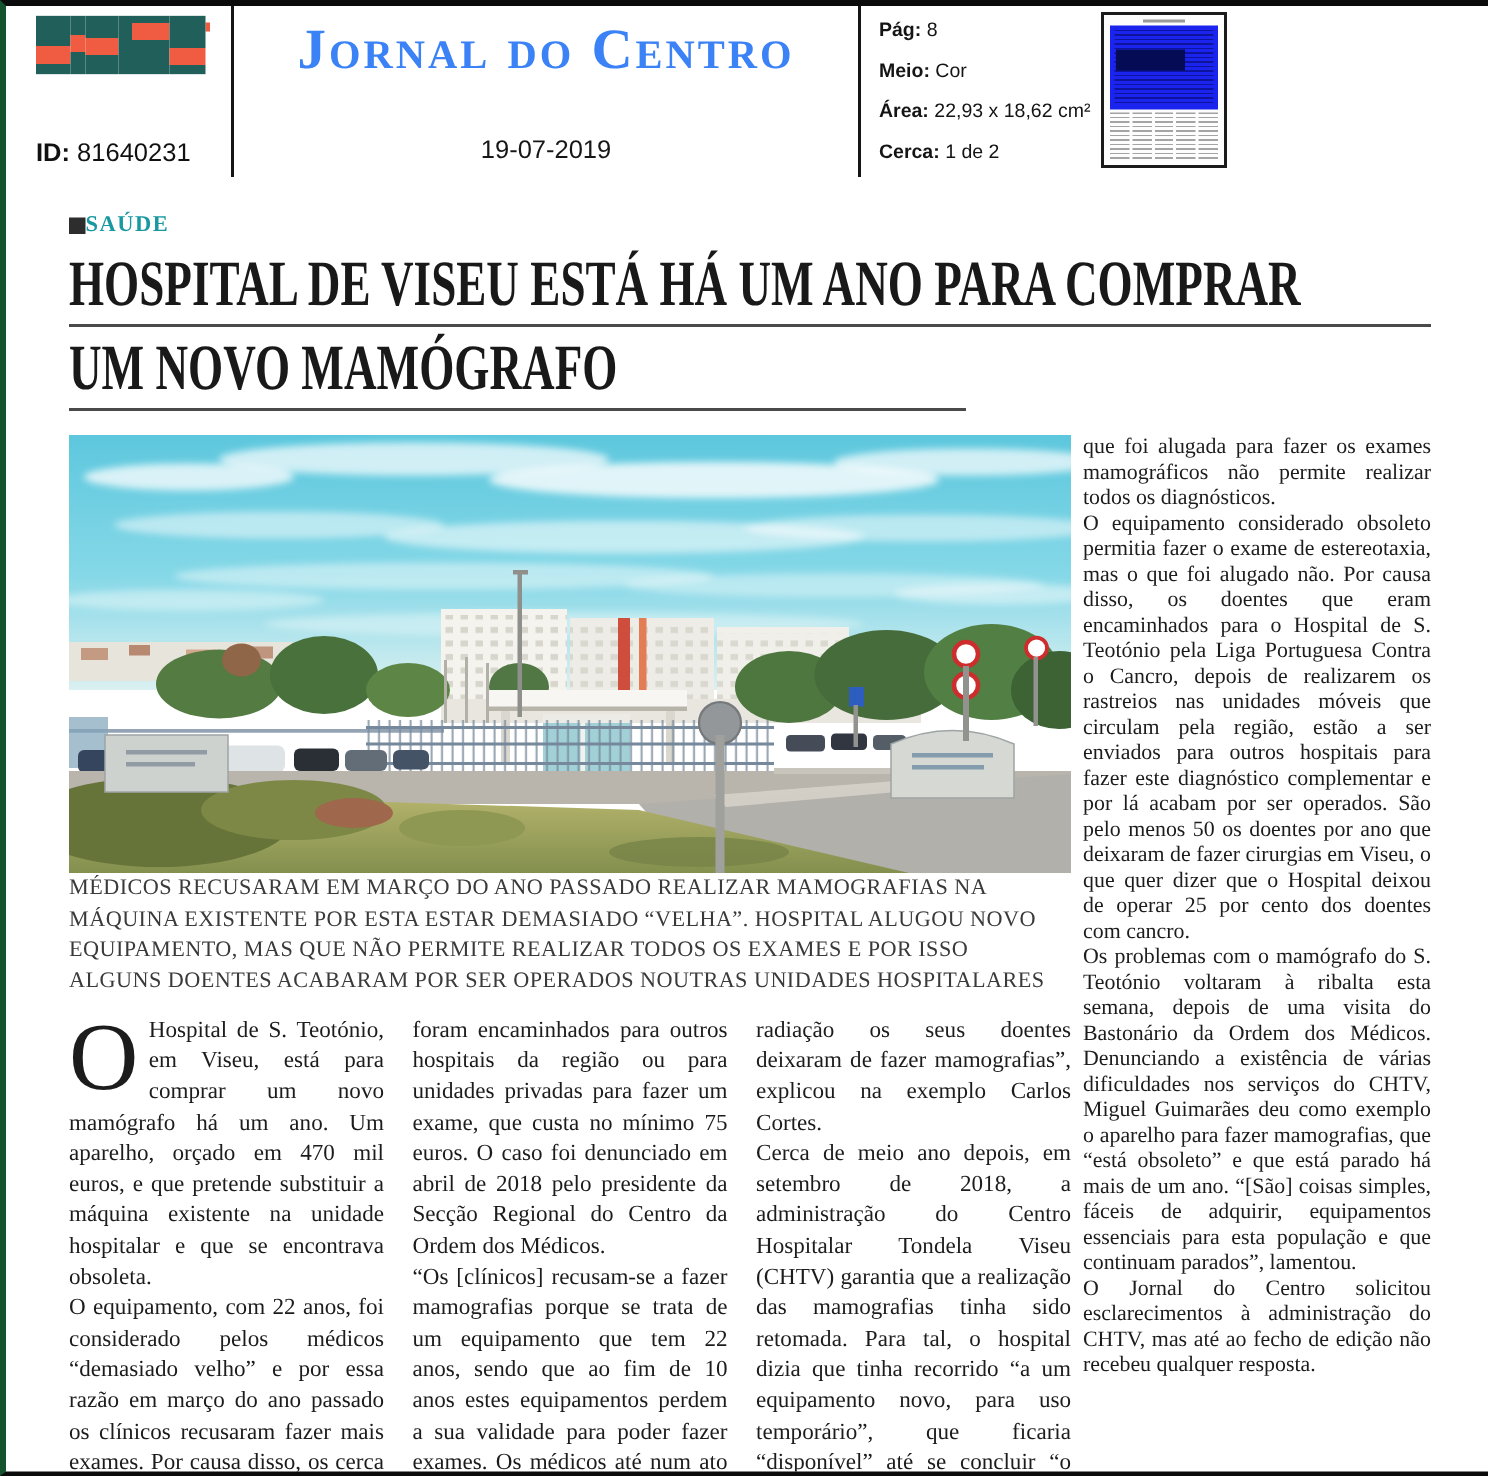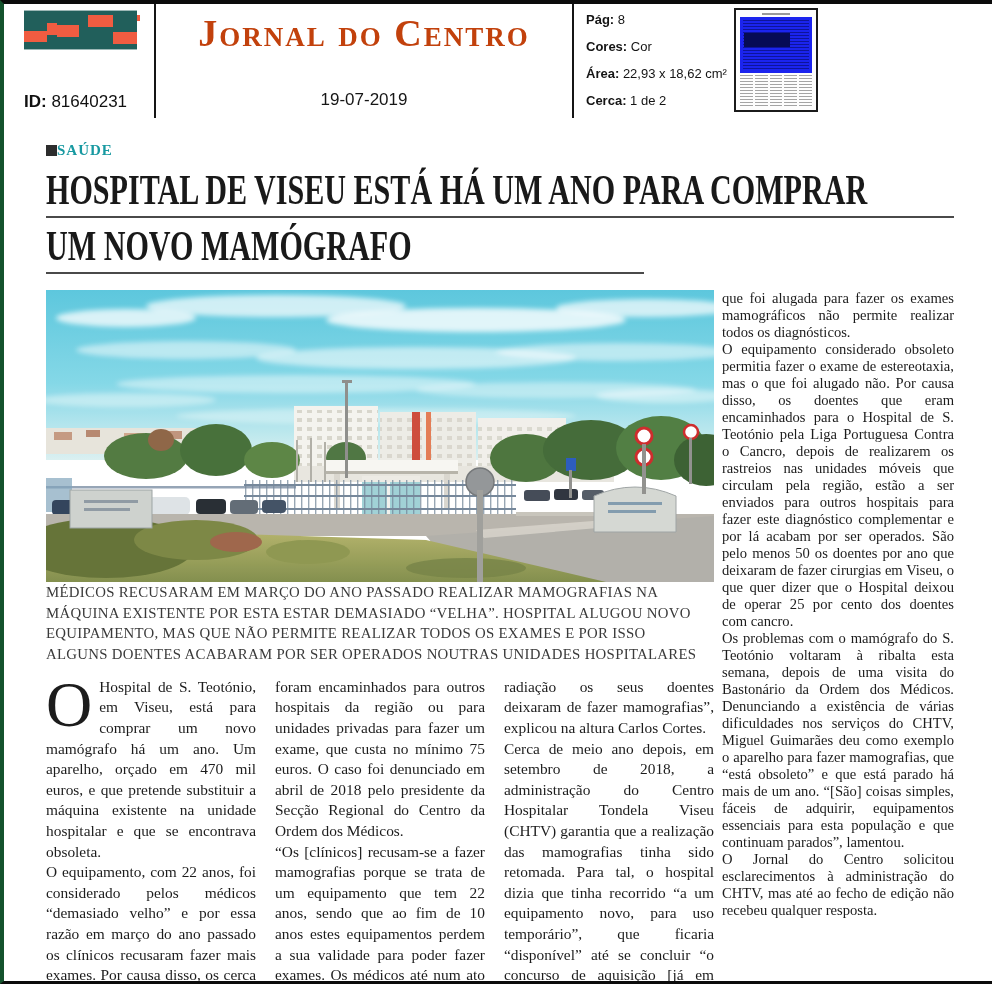--- a/index.html
+++ b/index.html
@@ -30,21 +30,21 @@
   }
   .tm{display:inline-block;width:3px;height:6px;background:#f05c41;vertical-align:top;margin-top:3px;}
   .id-row{font-family:"Liberation Sans", sans-serif;font-size:17px;color:#111;}
   .id-row b{font-weight:bold;}
   .masthead-block{
     width:416px;display:flex;flex-direction:column;justify-content:space-between;
     align-items:center;box-sizing:border-box;padding:10px 0 8px;
   }
   .masthead{
     font-family:"Liberation Serif", serif;font-variant:small-caps;
-    font-weight:600;font-size:38px;letter-spacing:2px;color:#c2410c;line-height:1;
+    font-weight:600;font-size:38px;letter-spacing:2px;color:#3b82f6;line-height:1;
   }
   .date{font-family:"Liberation Sans", sans-serif;font-size:17px;color:#161616;}
   .meta-col{
     box-sizing:border-box;border-left:2px solid #151515;
     display:flex;flex-direction:column;justify-content:space-between;
     padding:8px 0 10px 12px;font-family:"Liberation Sans", sans-serif;
     font-size:13px;color:#141414;
   }
   .meta-col.c1{width:176px;}
   .meta-col.c2{width:158px;}
@@ -120,21 +120,21 @@
     </div>
 
     <div class="masthead-block">
       <div class="masthead">Jornal do Centro</div>
       <div class="date">19-07-2019</div>
     </div>
 
 
     <div class="meta-col c2">
       <div class="meta-row"><b>Pág:</b> <span>8</span></div>
-      <div class="meta-row"><b>Cores:</b> <span>Cor</span></div>
+      <div class="meta-row"><b>Meio:</b> <span>Cor</span></div>
       <div class="meta-row"><b>Área:</b> <span>22,93 x 18,62 cm²</span></div>
       <div class="meta-row"><b>Cerca:</b> <span>1 de 2</span></div>
     </div>
 
     <div class="thumb-block">
       <div class="thumb">
         <div class="thumb-head"></div>
         <div class="thumb-clip">
           <div class="lines"></div>
           <div class="photo-band"></div>
@@ -324,21 +324,21 @@
       <div class="cols">
         <div class="col">
           <p><span class="dropcap">O</span><span>Hospital de S. Teotónio, em Viseu, está para comprar um novo mamógrafo há um ano. Um aparelho, orçado em 470 mil euros, e que pretende substituir a máquina existente na unidade hospitalar e que se encontrava obsoleta.</span></p>
           <p>O equipamento, com 22 anos, foi considerado pelos médicos “demasiado velho” e por essa razão em março do ano passado os clínicos recusaram fazer mais exames. Por causa disso, os cerca de 300 utentes que por mês precisam de fazer mamografias</p>
         </div>
         <div class="col">
           <p>foram encaminhados para outros hospitais da região ou para unidades privadas para fazer um exame, que custa no mínimo 75 euros. O caso foi denunciado em abril de 2018 pelo presidente da Secção Regional do Centro da Ordem dos Médicos.</p>
           <p>“Os [clínicos] recusam-se a fazer mamografias porque se trata de um equipamento que tem 22 anos, sendo que ao fim de 10 anos estes equipamentos perdem a sua validade para poder fazer exames. Os médicos até num ato de enorme responsabilidade para não sobrecarregar em termos de</p>
         </div>
         <div class="col">
-          <p>radiação os seus doentes deixaram de fazer mamografias”, explicou na altura Carlos Cortes.</p>
+          <p>radiação os seus doentes deixaram de fazer mamografias”, explicou na exemplo Carlos Cortes.</p>
           <p>Cerca de meio ano depois, em setembro de 2018, a administração do Centro Hospitalar Tondela Viseu (CHTV) garantia que a realização das mamografias tinha sido retomada. Para tal, o hospital dizia que tinha recorrido “a um equipamento novo, para uso temporário”, que ficaria “disponível” até se concluir “o concurso de aquisição [já em curso] de um novo mamógrafo”. O certo é que a nova máquina não chegou e a</p>
         </div>
       </div>
     </div>
 
     <div class="right-col">
       <p>que foi alugada para fazer os exames mamográficos não permite realizar todos os diagnósticos.</p>
       <p>O equipamento considerado obsoleto permitia fazer o exame de estereotaxia, mas o que foi alugado não. Por causa disso, os doentes que eram encaminhados para o Hospital de S. Teotónio pela Liga Portuguesa Contra o Cancro, depois de realizarem os rastreios nas unidades móveis que circulam pela região, estão a ser enviados para outros hospitais para fazer este diagnóstico complementar e por lá acabam por ser operados. São pelo menos 50 os doentes por ano que deixaram de fazer cirurgias em Viseu, o que quer dizer que o Hospital deixou de operar 25 por cento dos doentes com cancro.</p>
       <p>Os problemas com o mamógrafo do S. Teotónio voltaram à ribalta esta semana, depois de uma visita do Bastonário da Ordem dos Médicos. Denunciando a existência de várias dificuldades nos serviços do CHTV, Miguel Guimarães deu como exemplo o aparelho para fazer mamografias, que “está obsoleto” e que está parado há mais de um ano. “[São] coisas simples, fáceis de adquirir, equipamentos essenciais para esta população e que continuam parados”, lamentou.</p>
       <p>O Jornal do Centro solicitou esclarecimentos à administração do CHTV, mas até ao fecho de edição não recebeu qualquer resposta.</p>

